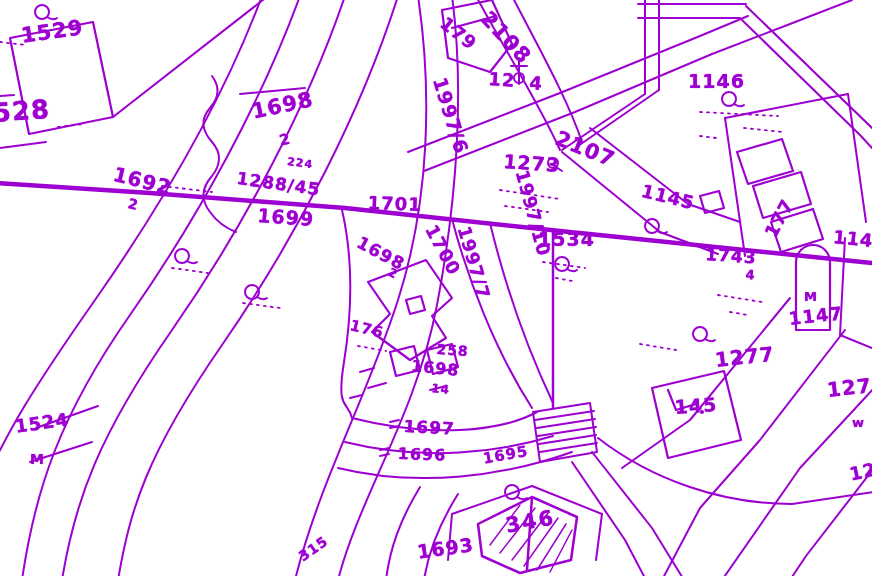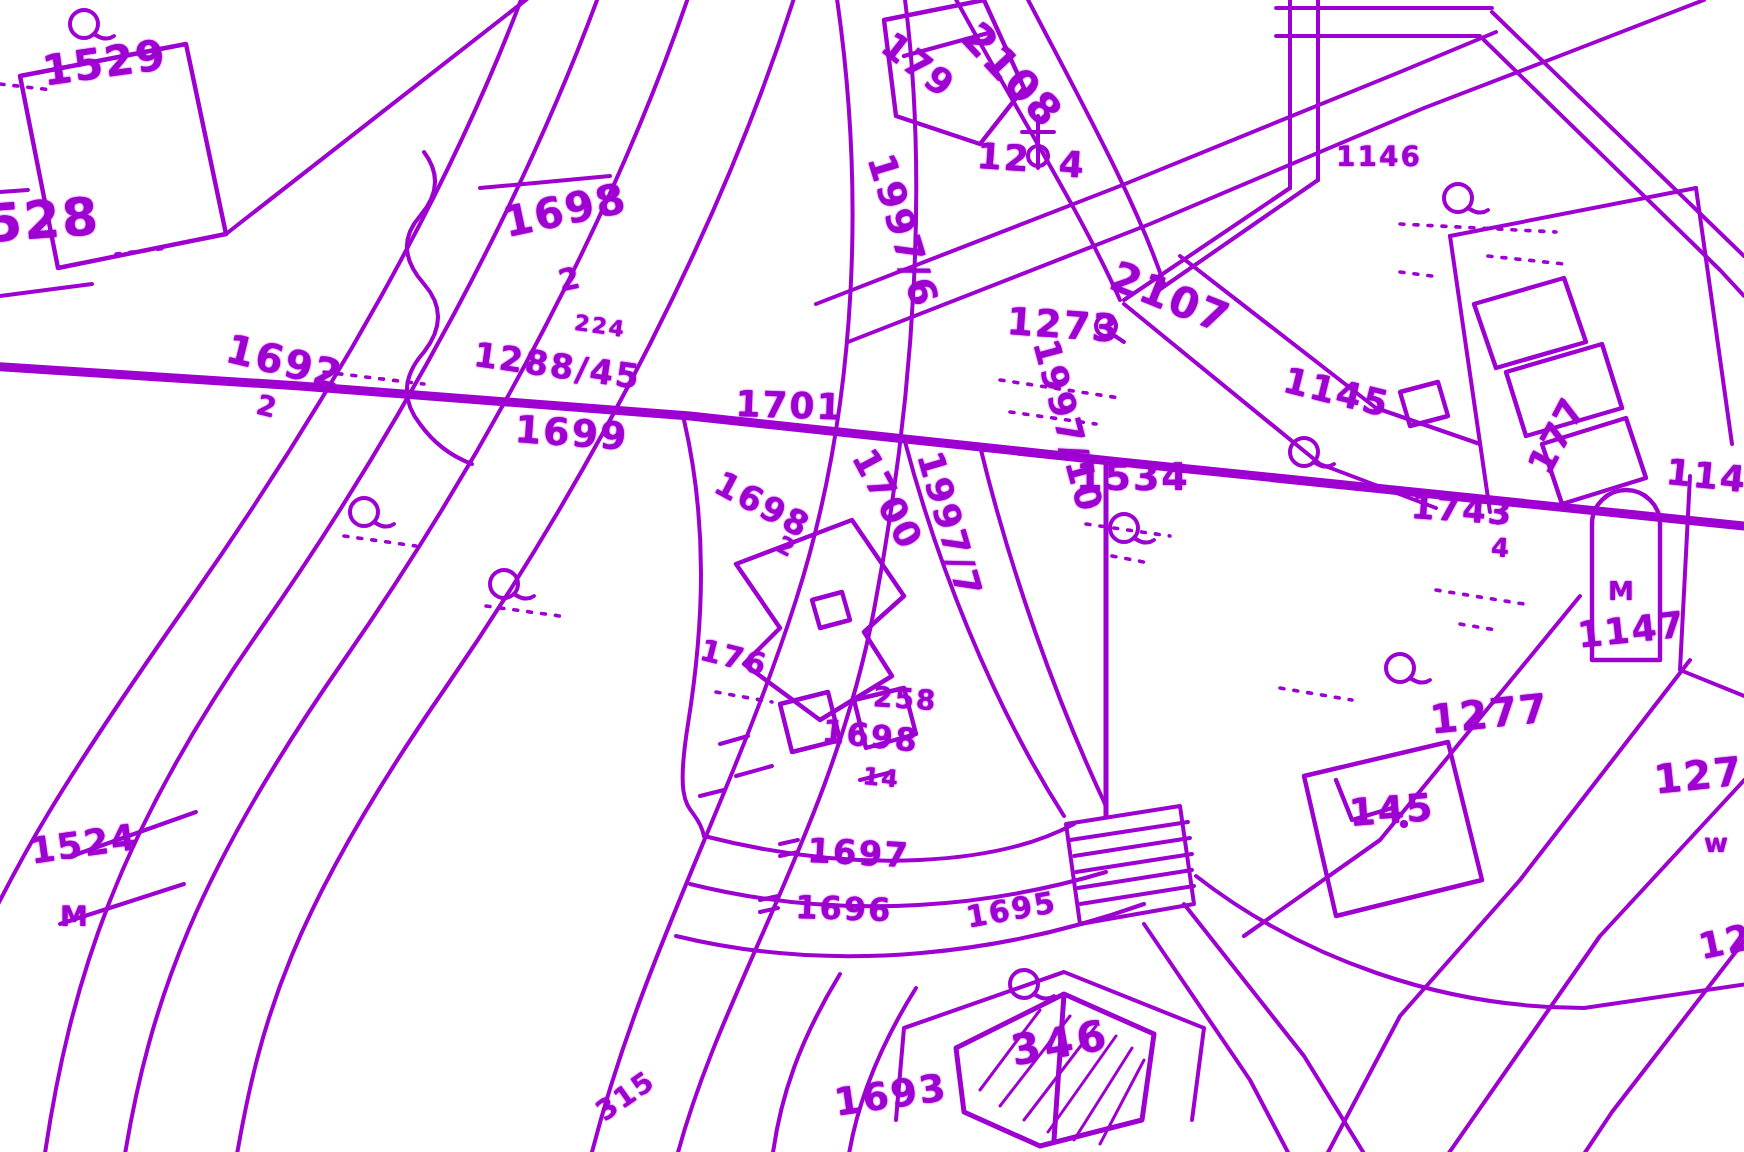--- a/index.html
+++ b/index.html
@@ -216,21 +216,21 @@
 <div class="lbl" style="left:398px;top:446px;font-size:16px;transform:rotate(2deg)">1696</div>
 <div class="lbl" style="left:482px;top:452px;font-size:15px;transform:rotate(-10deg)">1695</div>
 <div class="lbl" style="left:416px;top:543px;font-size:19px;transform:rotate(-8deg)">1693</div>
 <div class="lbl" style="left:296px;top:552px;font-size:14px;transform:rotate(-35deg)">315</div>
 <div class="lbl" style="left:14px;top:418px;font-size:18px;transform:rotate(-8deg)">1524</div>
 <div class="lbl" style="left:30px;top:452px;font-size:14px">M</div>
 <div class="lbl" style="left:448px;top:14px;font-size:18px;transform:rotate(38deg)">179</div>
 <div class="lbl" style="left:492px;top:8px;font-size:21px;transform:rotate(47deg)">2108</div>
 <div class="lbl" style="left:489px;top:70px;font-size:18px;transform:rotate(4deg)">12</div>
 <div class="lbl" style="left:530px;top:74px;font-size:18px;transform:rotate(4deg)">4</div>
-<div class="lbl" style="left:668px;top:72px;font-size:14px">1146</div>
+<div class="lbl" style="left:688px;top:72px;font-size:19px">1146</div>
 <div class="lbl" style="left:560px;top:128px;font-size:21px;transform:rotate(22deg)">2107</div>
 <div class="lbl" style="left:504px;top:152px;font-size:19px;transform:rotate(4deg)">1273</div>
 <div class="lbl" style="left:644px;top:182px;font-size:18px;transform:rotate(14deg)">1145</div>
 <div class="lbl" style="left:762px;top:232px;font-size:18px;transform:rotate(-62deg)">177</div>
 <div class="lbl" style="left:834px;top:228px;font-size:18px;transform:rotate(6deg)">1144</div>
 <div class="lbl" style="left:706px;top:246px;font-size:17px;transform:rotate(4deg)">1743</div>
 <div class="lbl" style="left:746px;top:268px;font-size:13px;transform:rotate(4deg)">4</div>
 <div class="lbl" style="left:788px;top:310px;font-size:18px;transform:rotate(-6deg)">1147</div>
 <div class="lbl" style="left:804px;top:290px;font-size:13px">M</div>
 <div class="lbl" style="left:714px;top:350px;font-size:20px;transform:rotate(-6deg)">1277</div>

